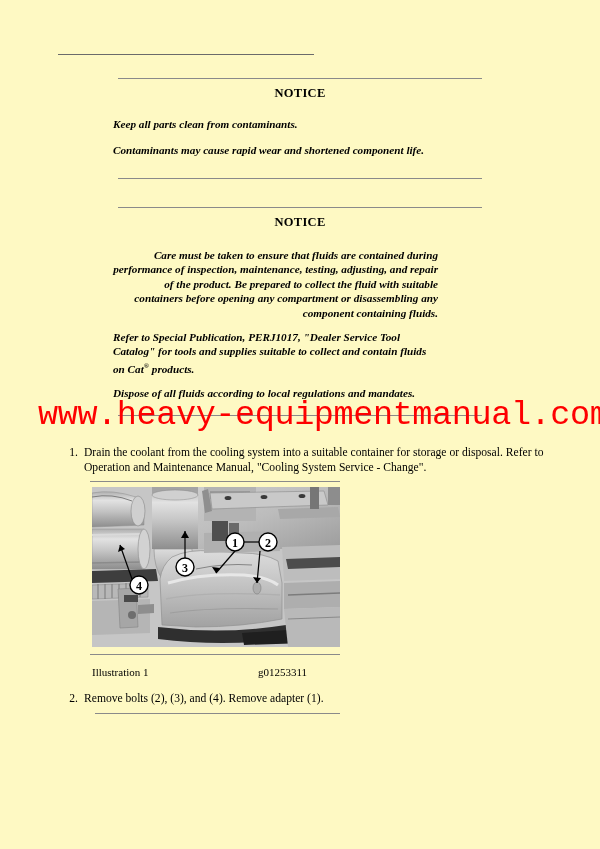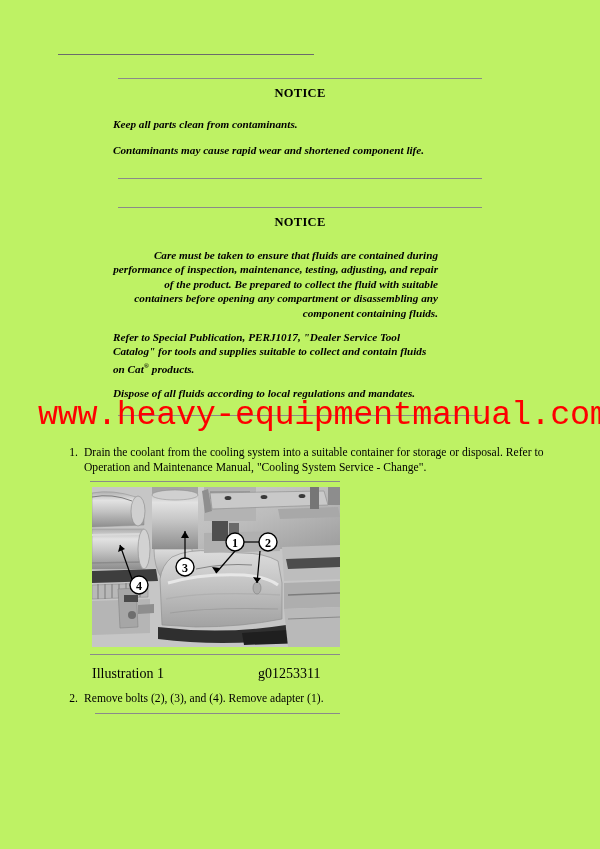--- a/index.html
+++ b/index.html
@@ -4,21 +4,21 @@
 <style>
   html, body {
     margin: 0;
     padding: 0;
     background: #ffffff;
   }
   .page {
     position: relative;
     width: 600px;
     height: 849px;
-    background: #bef264;
+    background: #fef9c3;
     overflow: hidden;
     font-family: "Liberation Serif", "DejaVu Serif", serif;
     color: #000000;
   }
 
   
   .rule {
     position: absolute;
     height: 1px;
     background: #8a8a8a;
@@ -107,21 +107,21 @@
     width: 248px;
     height: 160px;
     background: #c9c9c9;
     overflow: hidden;
   }
   .illustration svg { display: block; }
 
   .illu-caption {
     position: absolute;
     top: 666px;
-    font-size: 14px;
+    font-size: 11px;
   }
   #illu-caption-label { left: 92px; }
   #illu-caption-code  { left: 258px; text-align: center; }
 </style>
 </head>
 <body>
 
 <div class="page">
 
   <div class="rule rule-top-left"></div>

